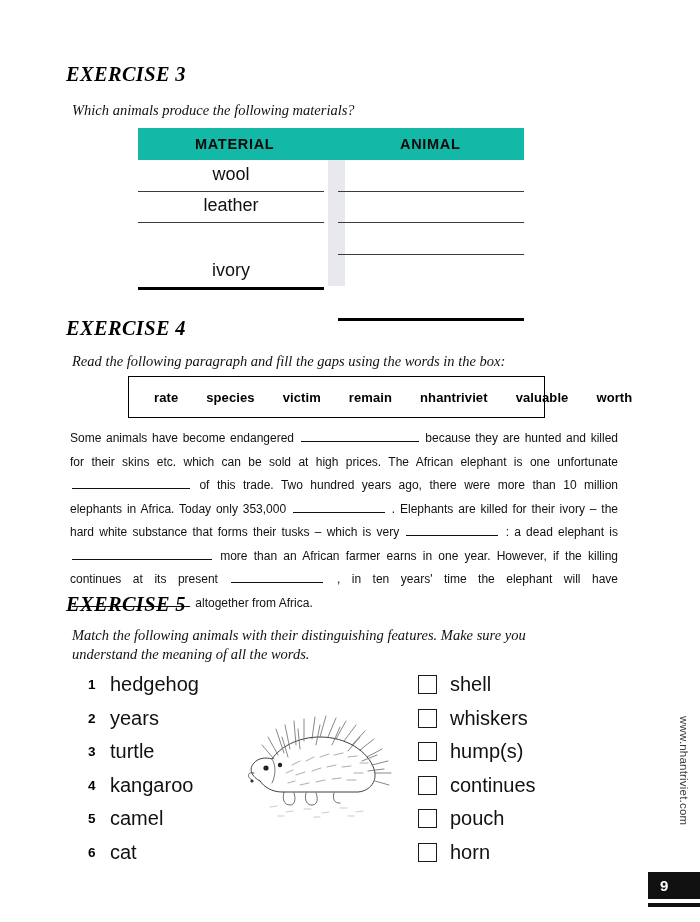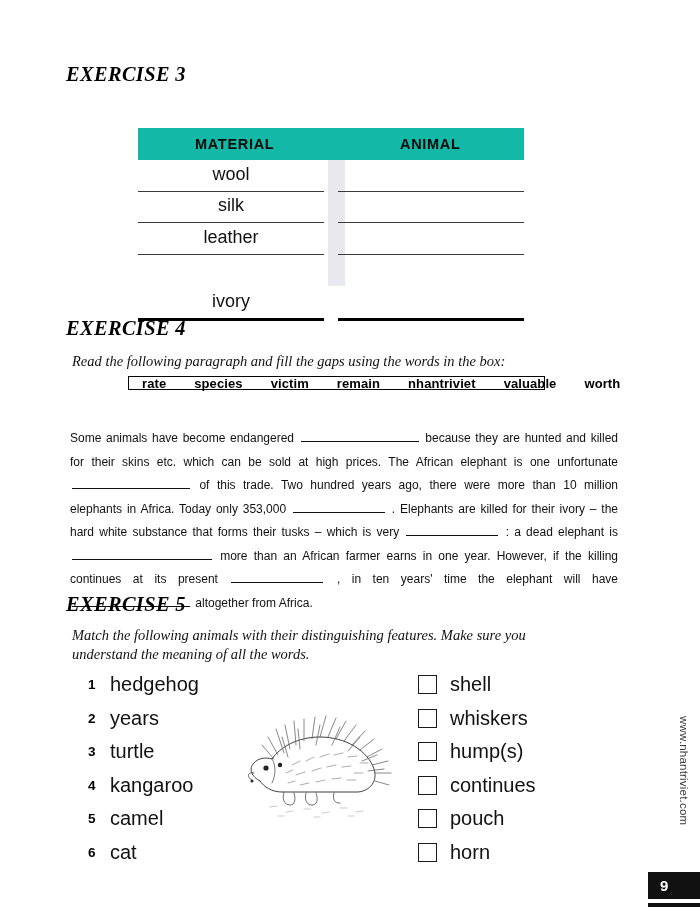--- a/index.html
+++ b/index.html
@@ -110,27 +110,27 @@
     font-size: 18px;
     color: #111;
   }
 
   
   .wordbox {
     position: absolute;
     left: 128px;
     top: 376px;
     width: 417px;
-    height: 14px;
+    height: 42px;
     border: 1.8px solid #000;
     box-sizing: border-box;
     display: flex;
     align-items: center;
     justify-content: space-between;
-    padding: 0 13px;
+    padding: 0 25px;
     gap: 28px;
   }
   .wordbox .w {
     font-size: 13px;
     font-weight: bold;
     color: #000;
     letter-spacing: 0.1px;
   }
 
   
@@ -250,37 +250,35 @@
     opacity: 0.75;
   }
 </style>
 </head>
 <body>
 
 <div class="page">
 
   <div class="ex-heading" style="top:62px;">EXERCISE 3</div>
 
+  <div class="instruction" style="top:101px; width:420px;">Which animals produce the following materials?</div>
 
   <div class="ghost"></div>
 
   <div class="tbl">
     <div class="tbl-header">
       <div class="col-label material">MATERIAL</div>
       <div class="col-label animal">ANIMAL</div>
     </div>
 
     <div class="tbl-gapfill"></div>
 
     <div class="tbl-col left">
       <div class="tbl-row">
         <span class="cell-text">wool</span>
-      </div>
-      <div class="tbl-row">
-        <span class="cell-text">silk</span>
       </div>
       <div class="tbl-row">
         <span class="cell-text">leather</span>
       </div>
       <div class="tbl-row">
         <span class="cell-text">ivory</span>
       </div>
     </div>
 
     <div class="tbl-col right">

